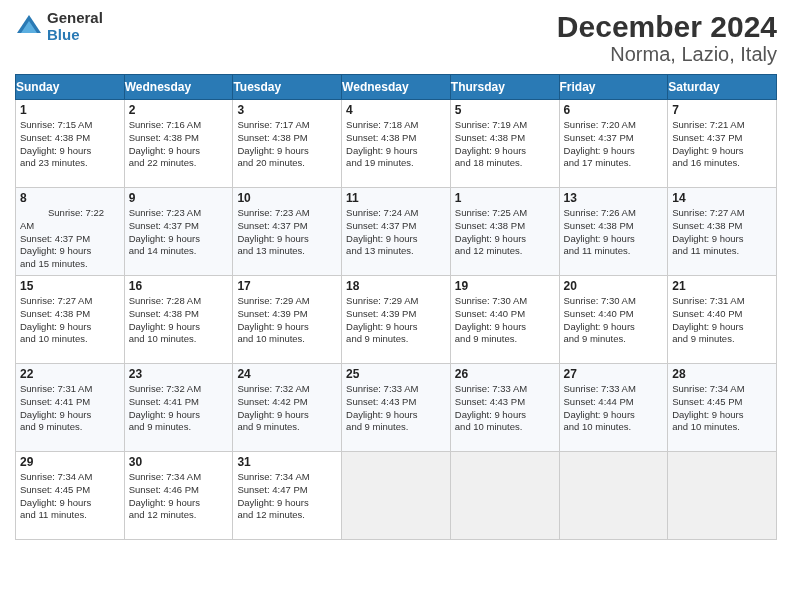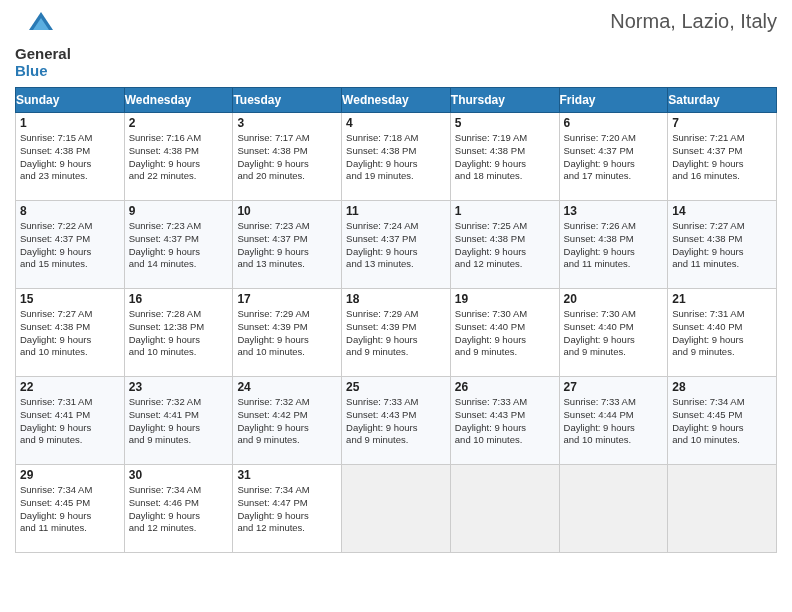--- a/index.html
+++ b/index.html
@@ -18,22 +18,21 @@
     }
     .header-area {
       display: flex;
       justify-content: space-between;
       align-items: flex-start;
       margin-bottom: 8px;
     }
     .logo {
       display: flex;
       align-items: center;
-      gap: 8px;
-      flex-direction: column;
+      gap: 0px;
     }
     .logo-text {
       display: flex;
       flex-direction: column;
       line-height: 1.1;
     }
     .logo-general {
       font-size: 15px;
       font-weight: bold;
       color: #333;
@@ -110,20 +109,21 @@
       <svg class="logo-icon" viewBox="0 0 28 28">
         <polygon points="14,2 26,20 2,20" fill="#2a7ab5"></polygon>
         <polygon points="14,8 22,20 6,20" fill="#5baee0"></polygon>
       </svg>
       <div class="logo-text">
         <span class="logo-general">General</span>
         <span class="logo-blue">Blue</span>
       </div>
     </div>
     <div class="title-area">
+      <div class="month-title">December 2024</div>
       <div class="location-title">Norma, Lazio, Italy</div>
     </div>
   </div>
 
   <table class="calendar">
     <thead>
       <tr>
         <th>Sunday</th>
         <th>Wednesday</th>
         <th>Tuesday</th>
@@ -158,21 +158,21 @@
           <td><span class="day-num">6</span><span class="day-info" style="white-space: pre-line;">Sunrise: 7:20 AM
 Sunset: 4:37 PM
 Daylight: 9 hours
 and 17 minutes.</span></td>
           <td><span class="day-num">7</span><span class="day-info" style="white-space: pre-line;">Sunrise: 7:21 AM
 Sunset: 4:37 PM
 Daylight: 9 hours
 and 16 minutes.</span></td>
         </tr>
         <tr>
-          <td><span class="day-num">8</span><span class="day-info" style="white-space: pre-line;">Sunrise: 7:22 AM
+          <td><span class="day-num">8</span><span class="day-info" style="white-space: pre-line; margin-left: 28px;">Sunrise: 7:22 AM
 Sunset: 4:37 PM
 Daylight: 9 hours
 and 15 minutes.</span></td>
           <td><span class="day-num">9</span><span class="day-info" style="white-space: pre-line;">Sunrise: 7:23 AM
 Sunset: 4:37 PM
 Daylight: 9 hours
 and 14 minutes.</span></td>
           <td><span class="day-num">10</span><span class="day-info" style="white-space: pre-line;">Sunrise: 7:23 AM
 Sunset: 4:37 PM
 Daylight: 9 hours
@@ -193,21 +193,21 @@
 Sunset: 4:38 PM
 Daylight: 9 hours
 and 11 minutes.</span></td>
         </tr>
         <tr>
           <td><span class="day-num">15</span><span class="day-info" style="white-space: pre-line;">Sunrise: 7:27 AM
 Sunset: 4:38 PM
 Daylight: 9 hours
 and 10 minutes.</span></td>
           <td><span class="day-num">16</span><span class="day-info" style="white-space: pre-line;">Sunrise: 7:28 AM
-Sunset: 12:38 PM
+Sunset: 4:38 PM
 Daylight: 9 hours
 and 10 minutes.</span></td>
           <td><span class="day-num">17</span><span class="day-info" style="white-space: pre-line;">Sunrise: 7:29 AM
 Sunset: 4:39 PM
 Daylight: 9 hours
 and 10 minutes.</span></td>
           <td><span class="day-num">18</span><span class="day-info" style="white-space: pre-line;">Sunrise: 7:29 AM
 Sunset: 4:39 PM
 Daylight: 9 hours
 and 9 minutes.</span></td>

